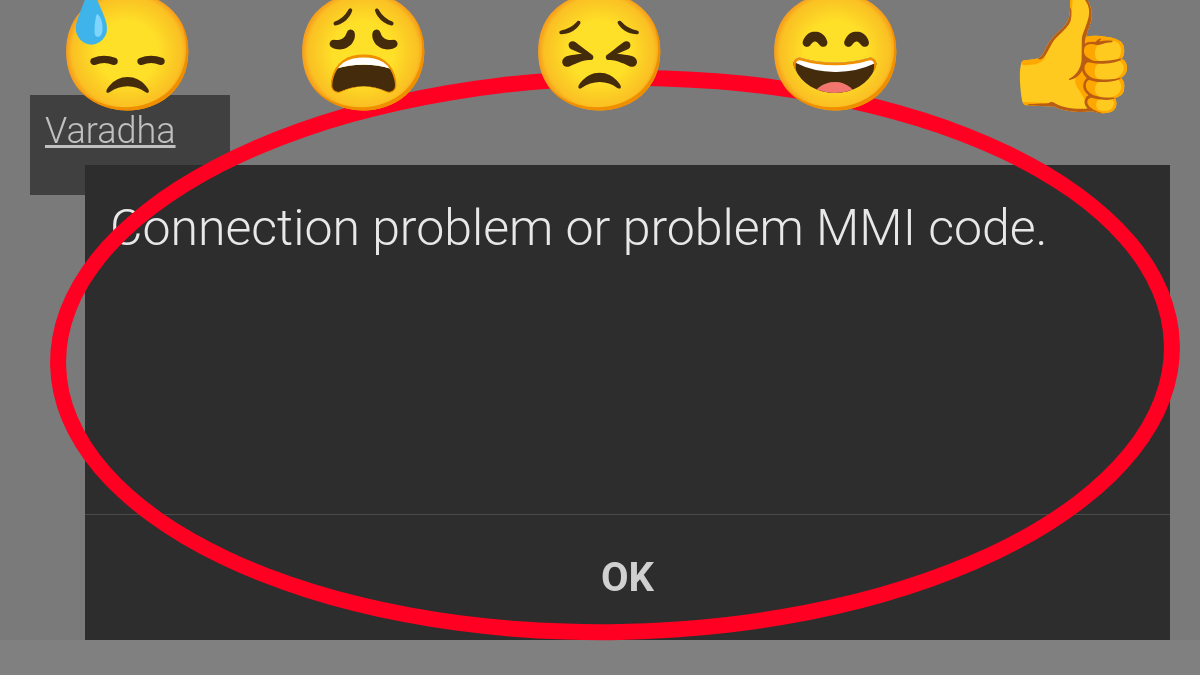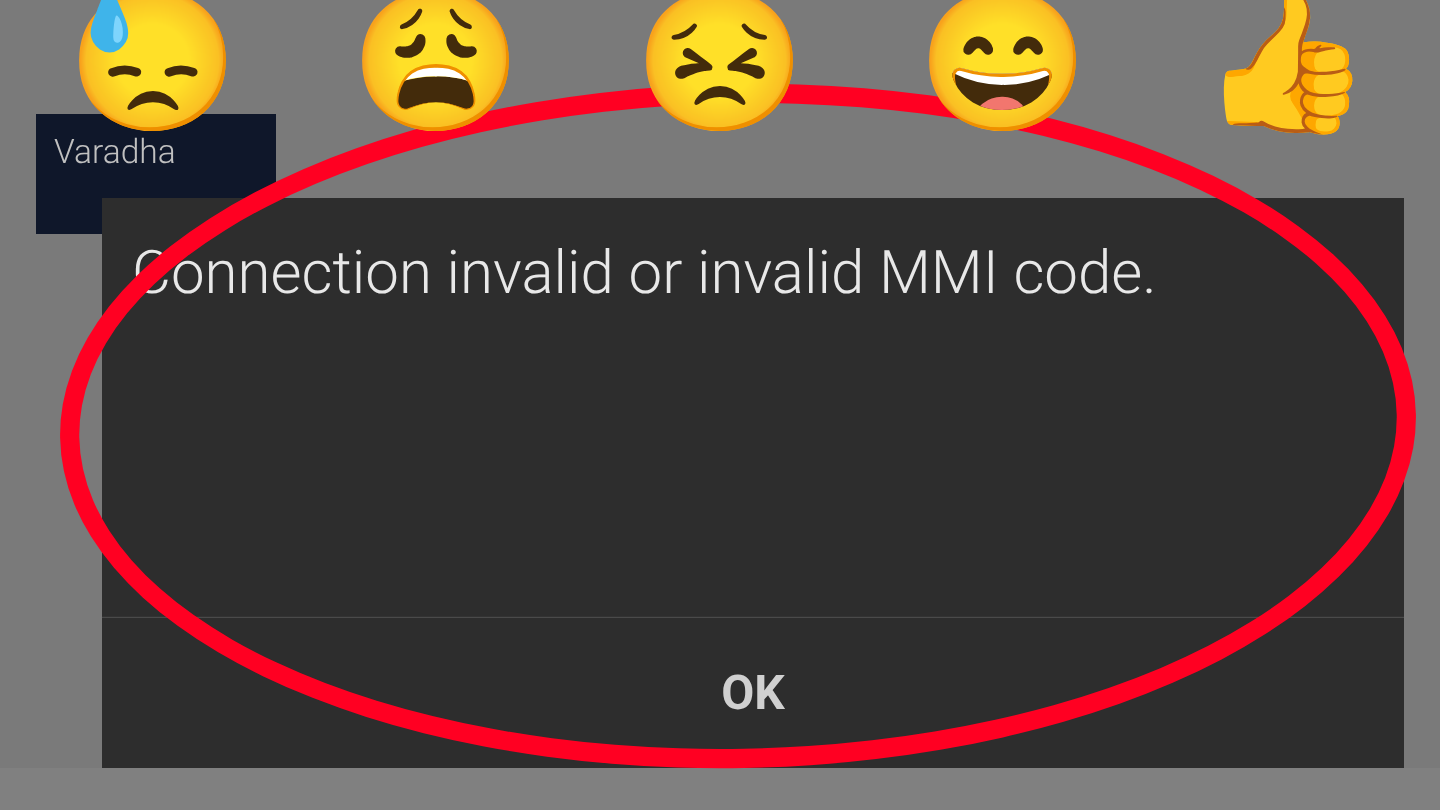--- a/index.html
+++ b/index.html
@@ -14,25 +14,26 @@
       font-family: Roboto, Arial, sans-serif;
       position: relative;
       overflow: hidden;
     }
     .background-item {
       position: absolute;
       left: 30px;
       top: 95px;
       width: 200px;
       height: 100px;
-      background: #0f172a;
+      background: #404040;
       padding: 15px;
       color: #c0c0c0;
-      font-size: 28px;
+      font-size: 36px;
       font-weight: 300;
+      text-decoration: underline;
     }
     .dialog {
       position: absolute;
       left: 85px;
       top: 165px;
       width: 1085px;
       height: 475px;
       background: #2d2d2d;
       display: flex;
       flex-direction: column;
@@ -100,21 +101,21 @@
     }
   </style>
 </head>
 <body>
 
 <div class="background-item">
   <span>Varadha</span>
 </div>
 
 <div class="dialog">
-  <div class="dialog-message">Connection invalid or invalid MMI code.</div>
+  <div class="dialog-message">Connection problem or problem MMI code.</div>
   <div class="dialog-divider"></div>
   <div class="dialog-button-row">
     <button class="ok-button">OK</button>
   </div>
 </div>
 
 <div class="bottom-border-area"></div>
 
 <div class="highlight-circle"></div>
 

